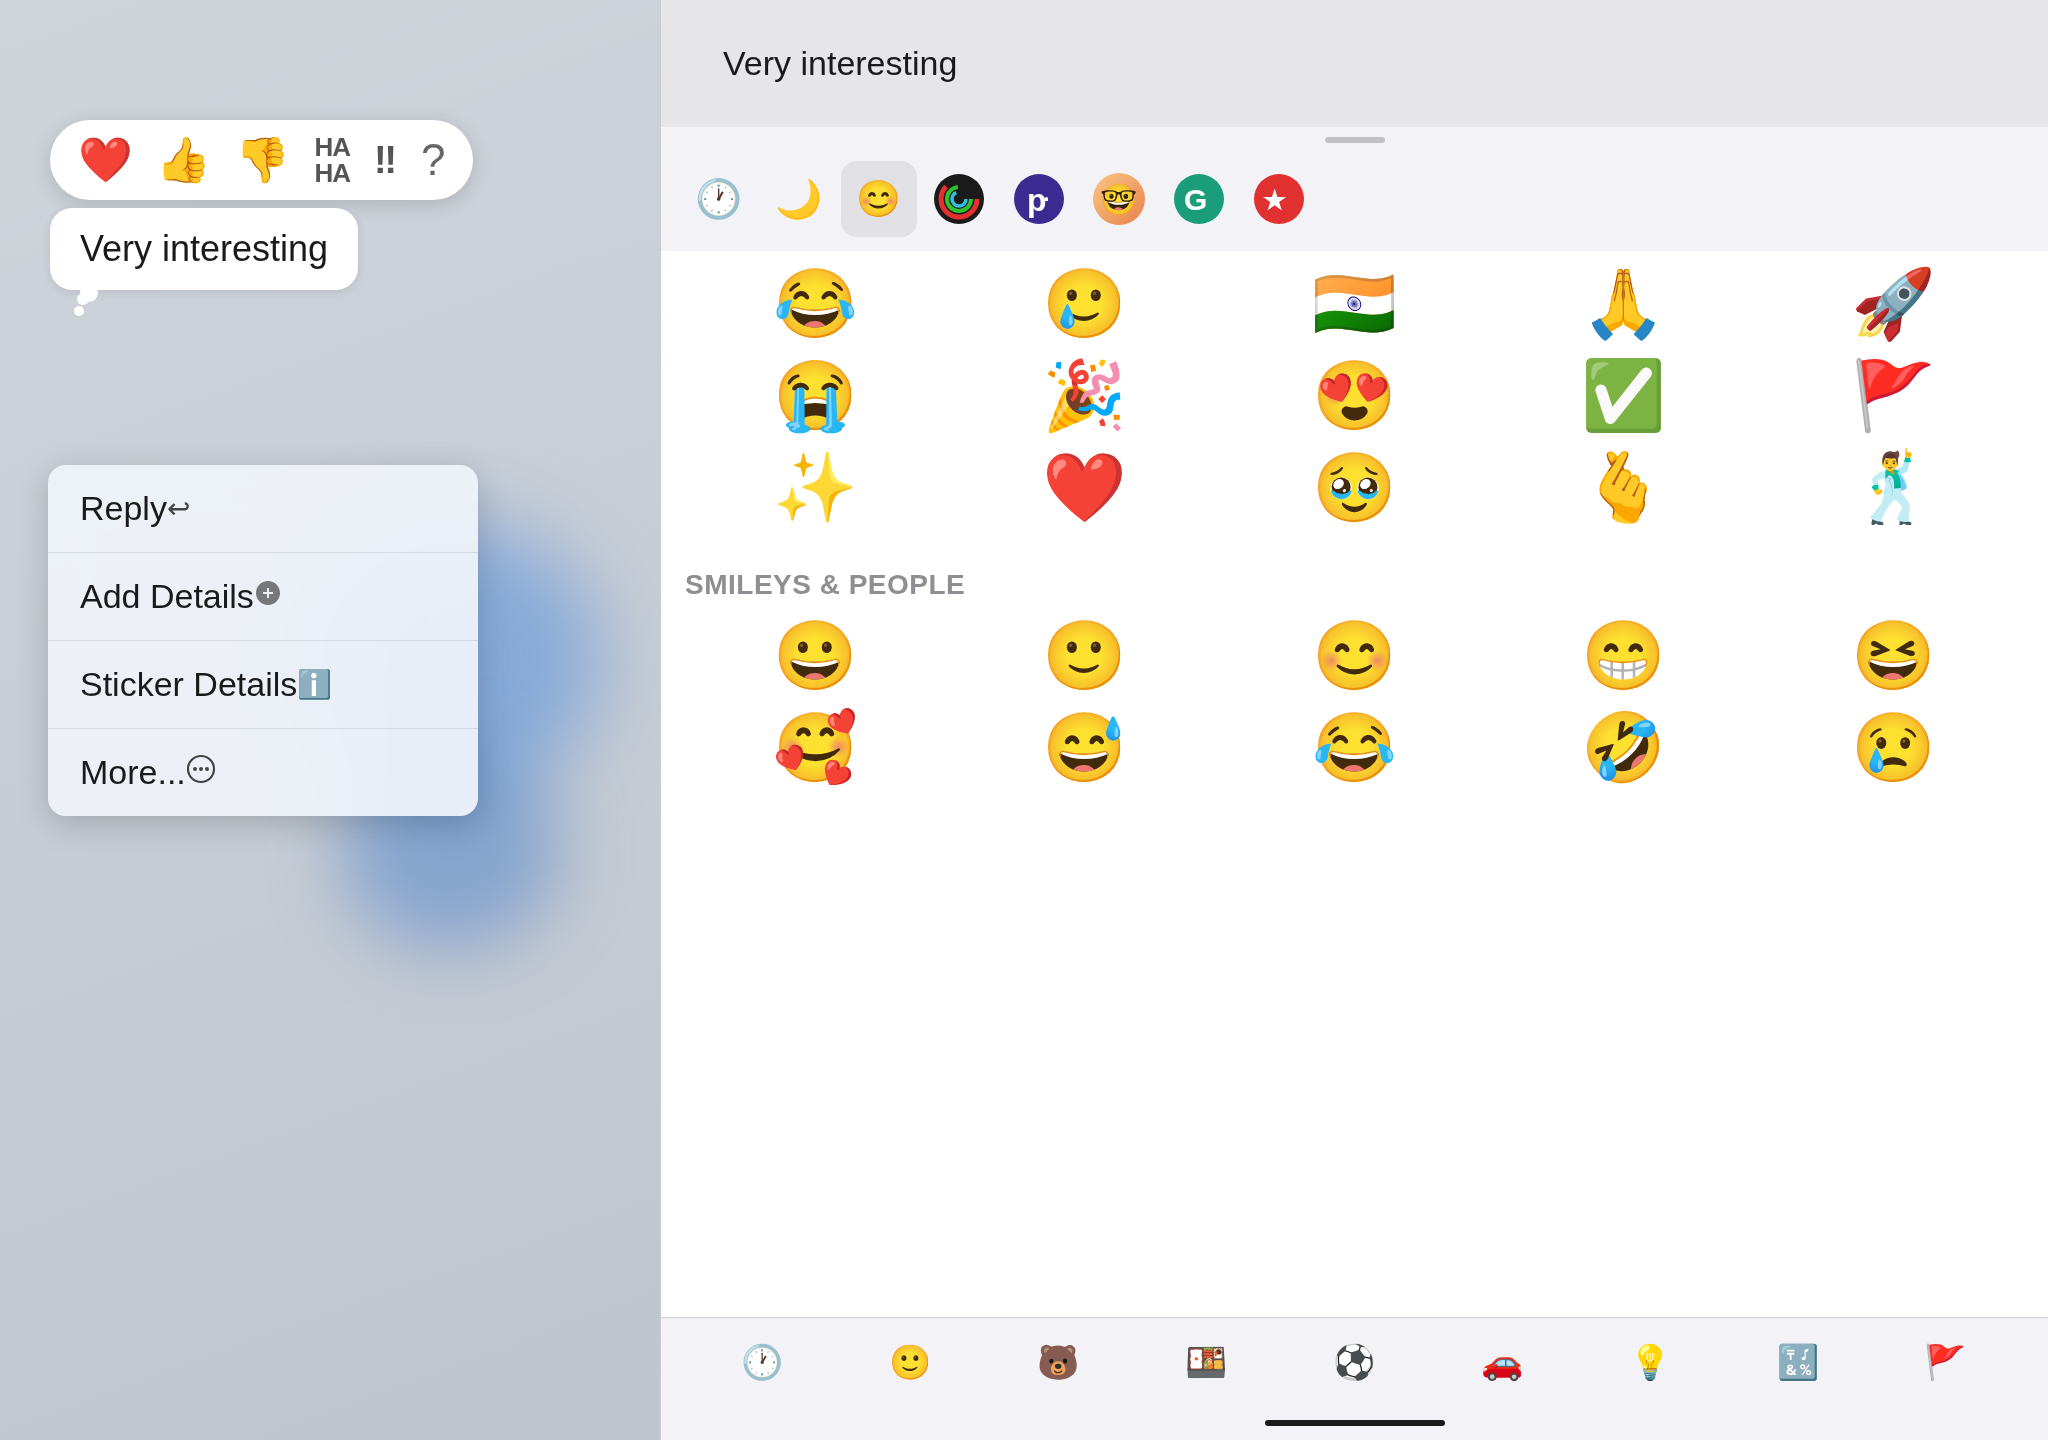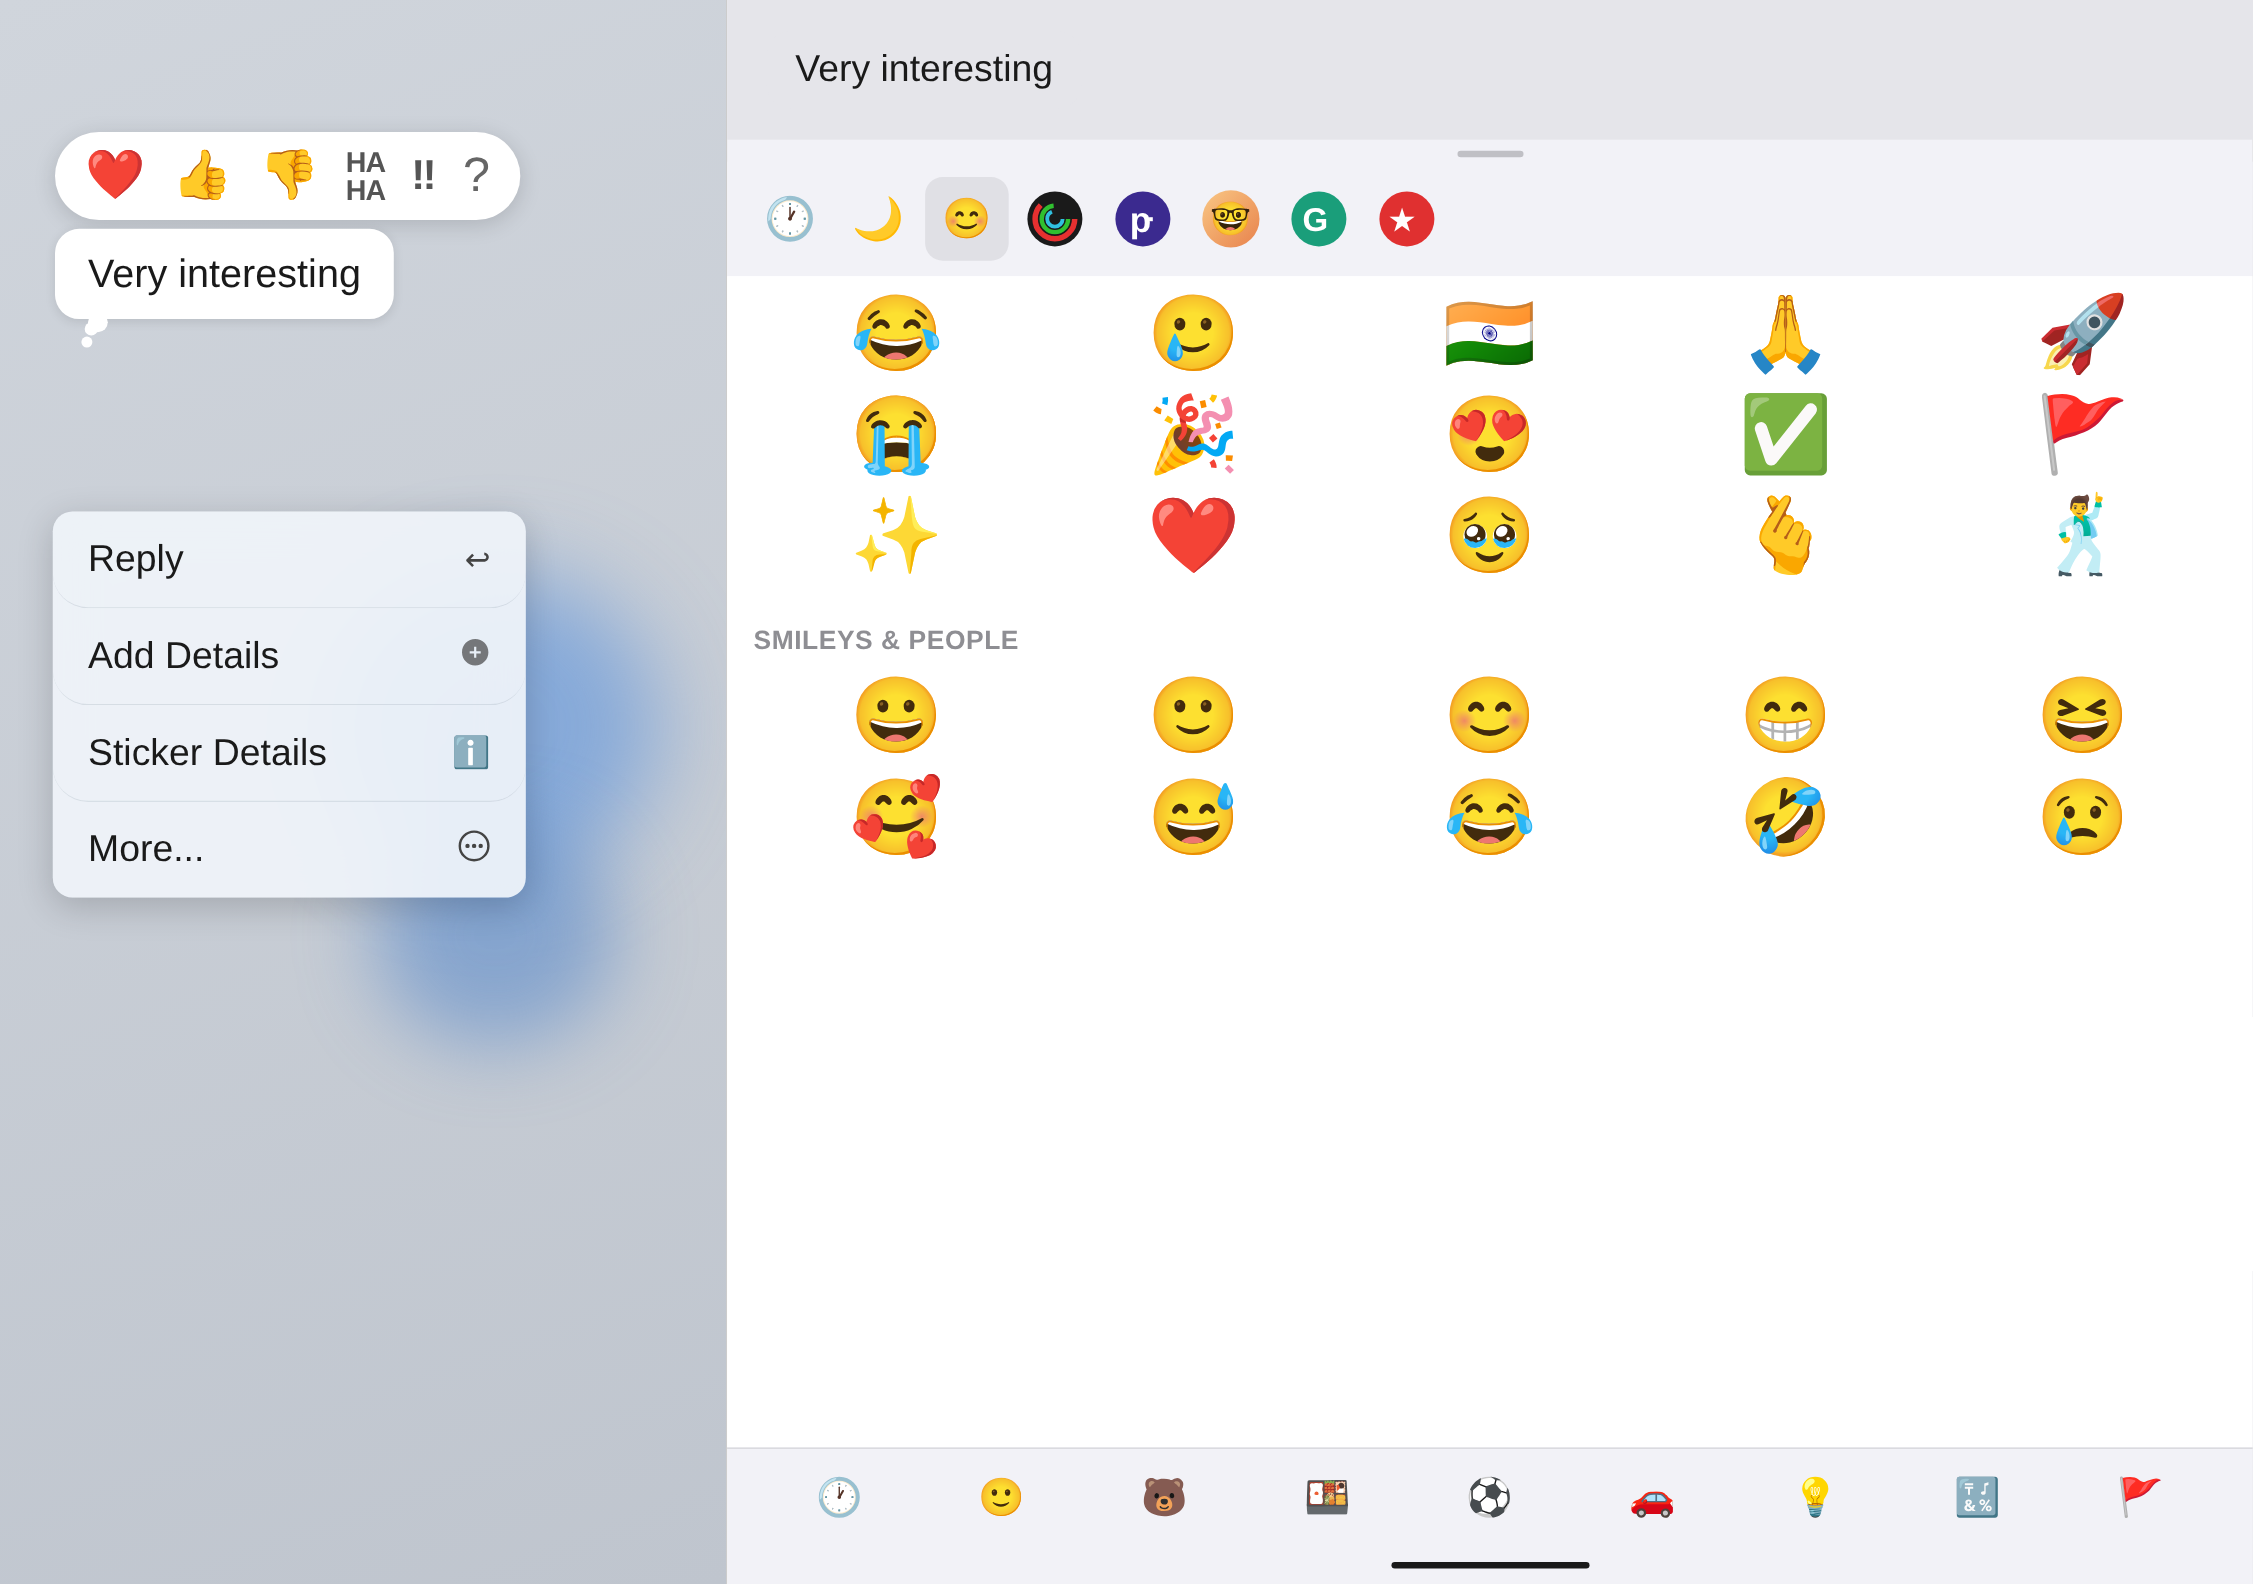--- a/index.html
+++ b/index.html
@@ -130,28 +130,26 @@
       background: rgba(240, 244, 250, 0.92);
       backdrop-filter: blur(20px);
       -webkit-backdrop-filter: blur(20px);
       border-radius: 18px;
       overflow: hidden;
       box-shadow: 0 8px 32px rgba(0,0,0,0.18);
     }
     .menu-item {
       display: flex;
       align-items: center;
-      justify-content: space-between;
       padding: 24px 32px;
       font-size: 34px;
       font-weight: 400;
       color: #1a1a1a;
       border-bottom: 1px solid rgba(180, 190, 200, 0.4);
       cursor: pointer;
-      border-radius: 32px;
     }
     .menu-item:last-child {
       border-bottom: none;
     }
     .menu-item-label {
       font-size: 34px;
     }
     .menu-item-icon {
       font-size: 28px;
       color: #444;
@@ -237,21 +235,21 @@
       align-items: center;
       justify-content: center;
       font-size: 68px;
       padding: 8px;
       border-radius: 12px;
       cursor: pointer;
       line-height: 1;
     }
 
     .section-label {
-      font-size: 24px;
+      font-size: 28px;
       font-weight: 600;
       color: #8e8e93;
       letter-spacing: 0.5px;
       padding: 16px 0 12px;
       text-transform: uppercase;
     }
 
     
     .emoji-bottom-bar {
       background: #f2f2f7;

